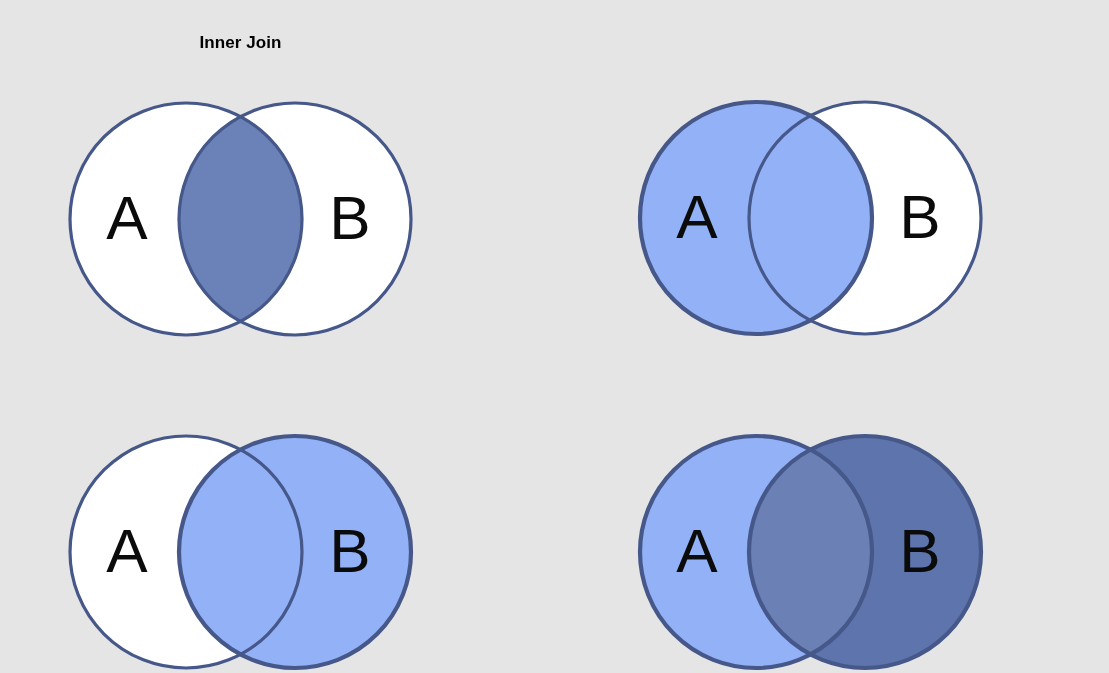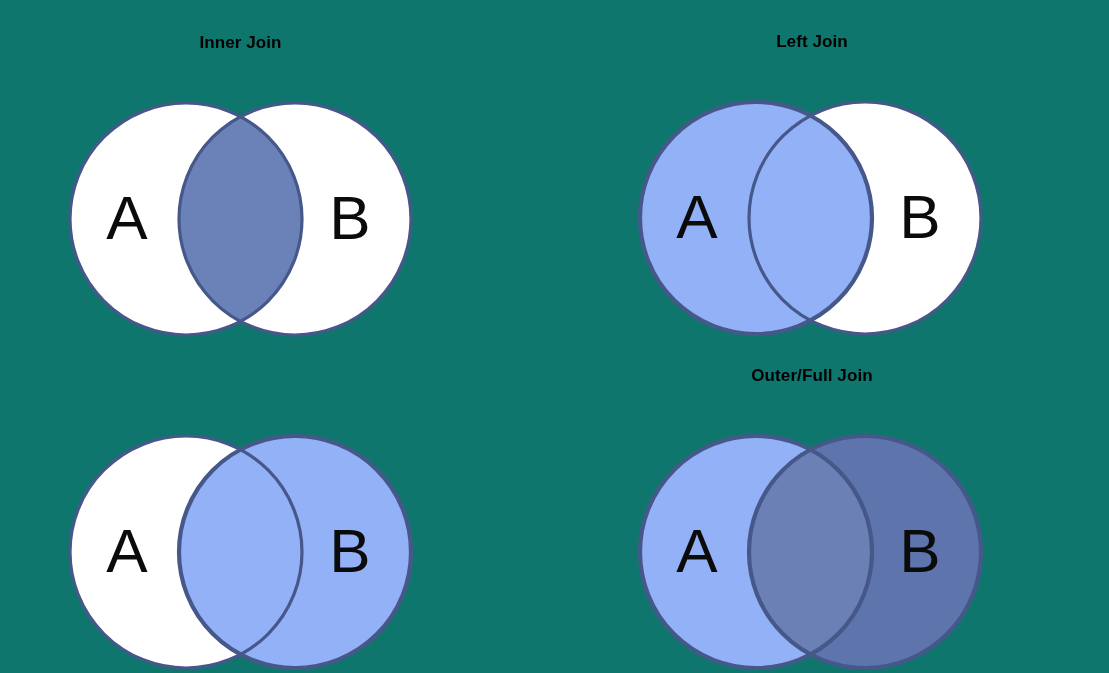--- a/index.html
+++ b/index.html
@@ -10,21 +10,21 @@
   body {
     width: 1109px;
     height: 673px;
     font-family: "Liberation Sans", sans-serif;
     overflow: hidden;
   }
   #canvas {
     position: relative;
     width: 1109px;
     height: 673px;
-    background: #0f766e;
+    background: #e5e5e5;
   }
   .panel {
     position: absolute;
   }
   .panel-title {
     position: absolute;
     width: 100%;
     top: 0;
     left: 0;
     text-align: center;
@@ -75,21 +75,20 @@
       </g>
 
       <circle cx="186" cy="186" r="116" fill="none" stroke="#46588a" stroke-width="3.2"></circle>
       <circle cx="295" cy="186" r="116" fill="none" stroke="#46588a" stroke-width="3.2"></circle>
       <text class="set-label" x="127" y="190">A</text>
       <text class="set-label" x="350" y="190">B</text>
     </svg>
   </div>
 
   <div class="panel" style="left:570px; top:32px; width:539px; height:310px;">
-    <div class="panel-title" style="width:484px; left:0;">Left Join</div>
     <svg class="venn-svg" width="539" height="310" viewBox="0 0 539 310" style="top:0px;">
       <defs>
         <clipPath id="clipA2">
             <circle cx="186" cy="186" r="116"></circle>
           </clipPath>
         <clipPath id="clipB2">
             <circle cx="295" cy="186" r="116"></circle>
           </clipPath>
       </defs>
       <circle cx="295" cy="186" r="116" fill="#ffffff"></circle>
@@ -120,21 +119,20 @@
         <circle cx="186" cy="186" r="116" fill="#93b1f7"></circle>
       </g>
       <circle cx="186" cy="186" r="116" fill="none" stroke="#46588a" stroke-width="3.2"></circle>
       <circle cx="295" cy="186" r="116" fill="none" stroke="#46588a" stroke-width="4.2"></circle>
       <text class="set-label" x="127" y="190">A</text>
       <text class="set-label" x="350" y="190">B</text>
     </svg>
   </div>
 
   <div class="panel" style="left:570px; top:366px; width:539px; height:310px;">
-    <div class="panel-title" style="width:484px; left:0;">Outer/Full Join</div>
     <svg class="venn-svg" width="539" height="310" viewBox="0 0 539 310" style="top:0px;">
       <defs>
         <clipPath id="clipA4">
             <circle cx="186" cy="186" r="116"></circle>
           </clipPath>
         <clipPath id="clipB4">
             <circle cx="295" cy="186" r="116"></circle>
           </clipPath>
       </defs>
       <circle cx="186" cy="186" r="116" fill="#93b1f7"></circle>

